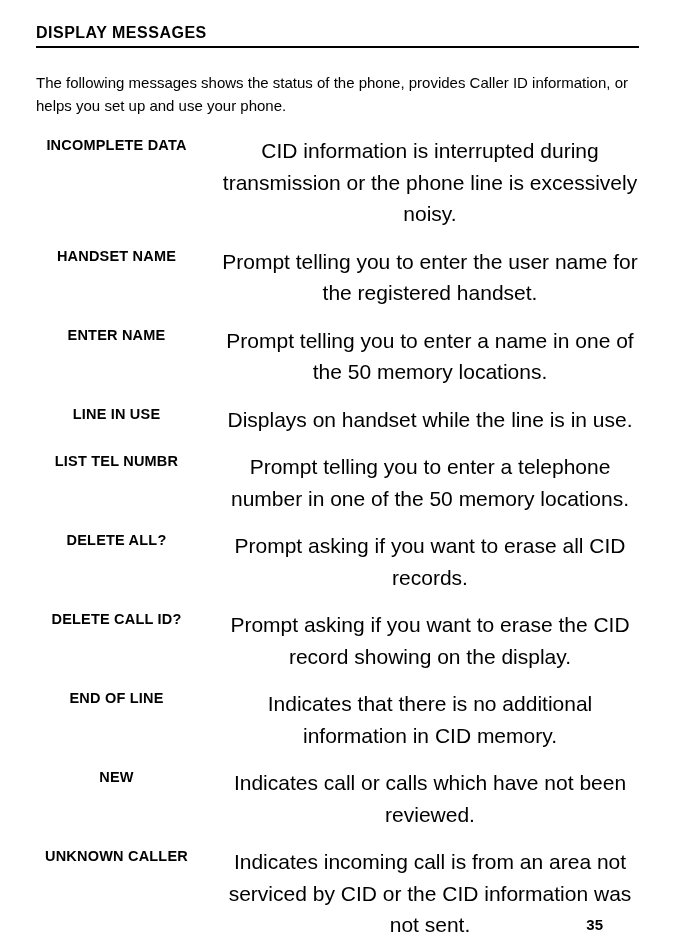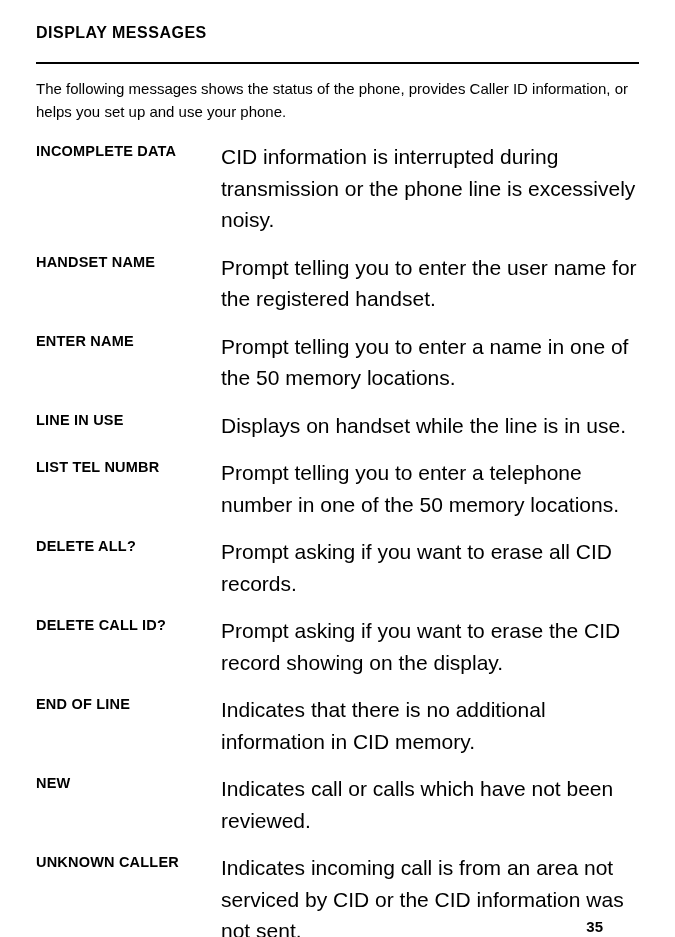--- a/index.html
+++ b/index.html
@@ -13,22 +13,22 @@
       min-height: 937px;
       background: #ffffff;
       font-family: Arial, Helvetica, sans-serif;
       font-size: 15px;
       color: #000000;
       padding: 24px 36px 24px 36px;
     }
 
     .page-header {
       border-bottom: 2px solid #000000;
-      margin-bottom: 14px;
-      padding-bottom: 20px;
+      margin-bottom: 24px;
+      padding-bottom: 4px;
     }
 
     .page-title {
       font-size: 16px;
       font-weight: bold;
       letter-spacing: 0.5px;
       font-variant: small-caps;
       text-transform: uppercase;
     }
 
@@ -40,20 +40,21 @@
 
     .messages-table {
       width: 100%;
       border-collapse: collapse;
     }
 
     .messages-table tr td {
       vertical-align: top;
       padding-bottom: 16px;
       line-height: 1.5;
+      text-align: center;
     }
 
     .messages-table tr td:first-child {
       font-weight: bold;
       font-size: 14.5px;
       white-space: nowrap;
       padding-right: 24px;
       width: 185px;
       letter-spacing: 0.2px;
     }

